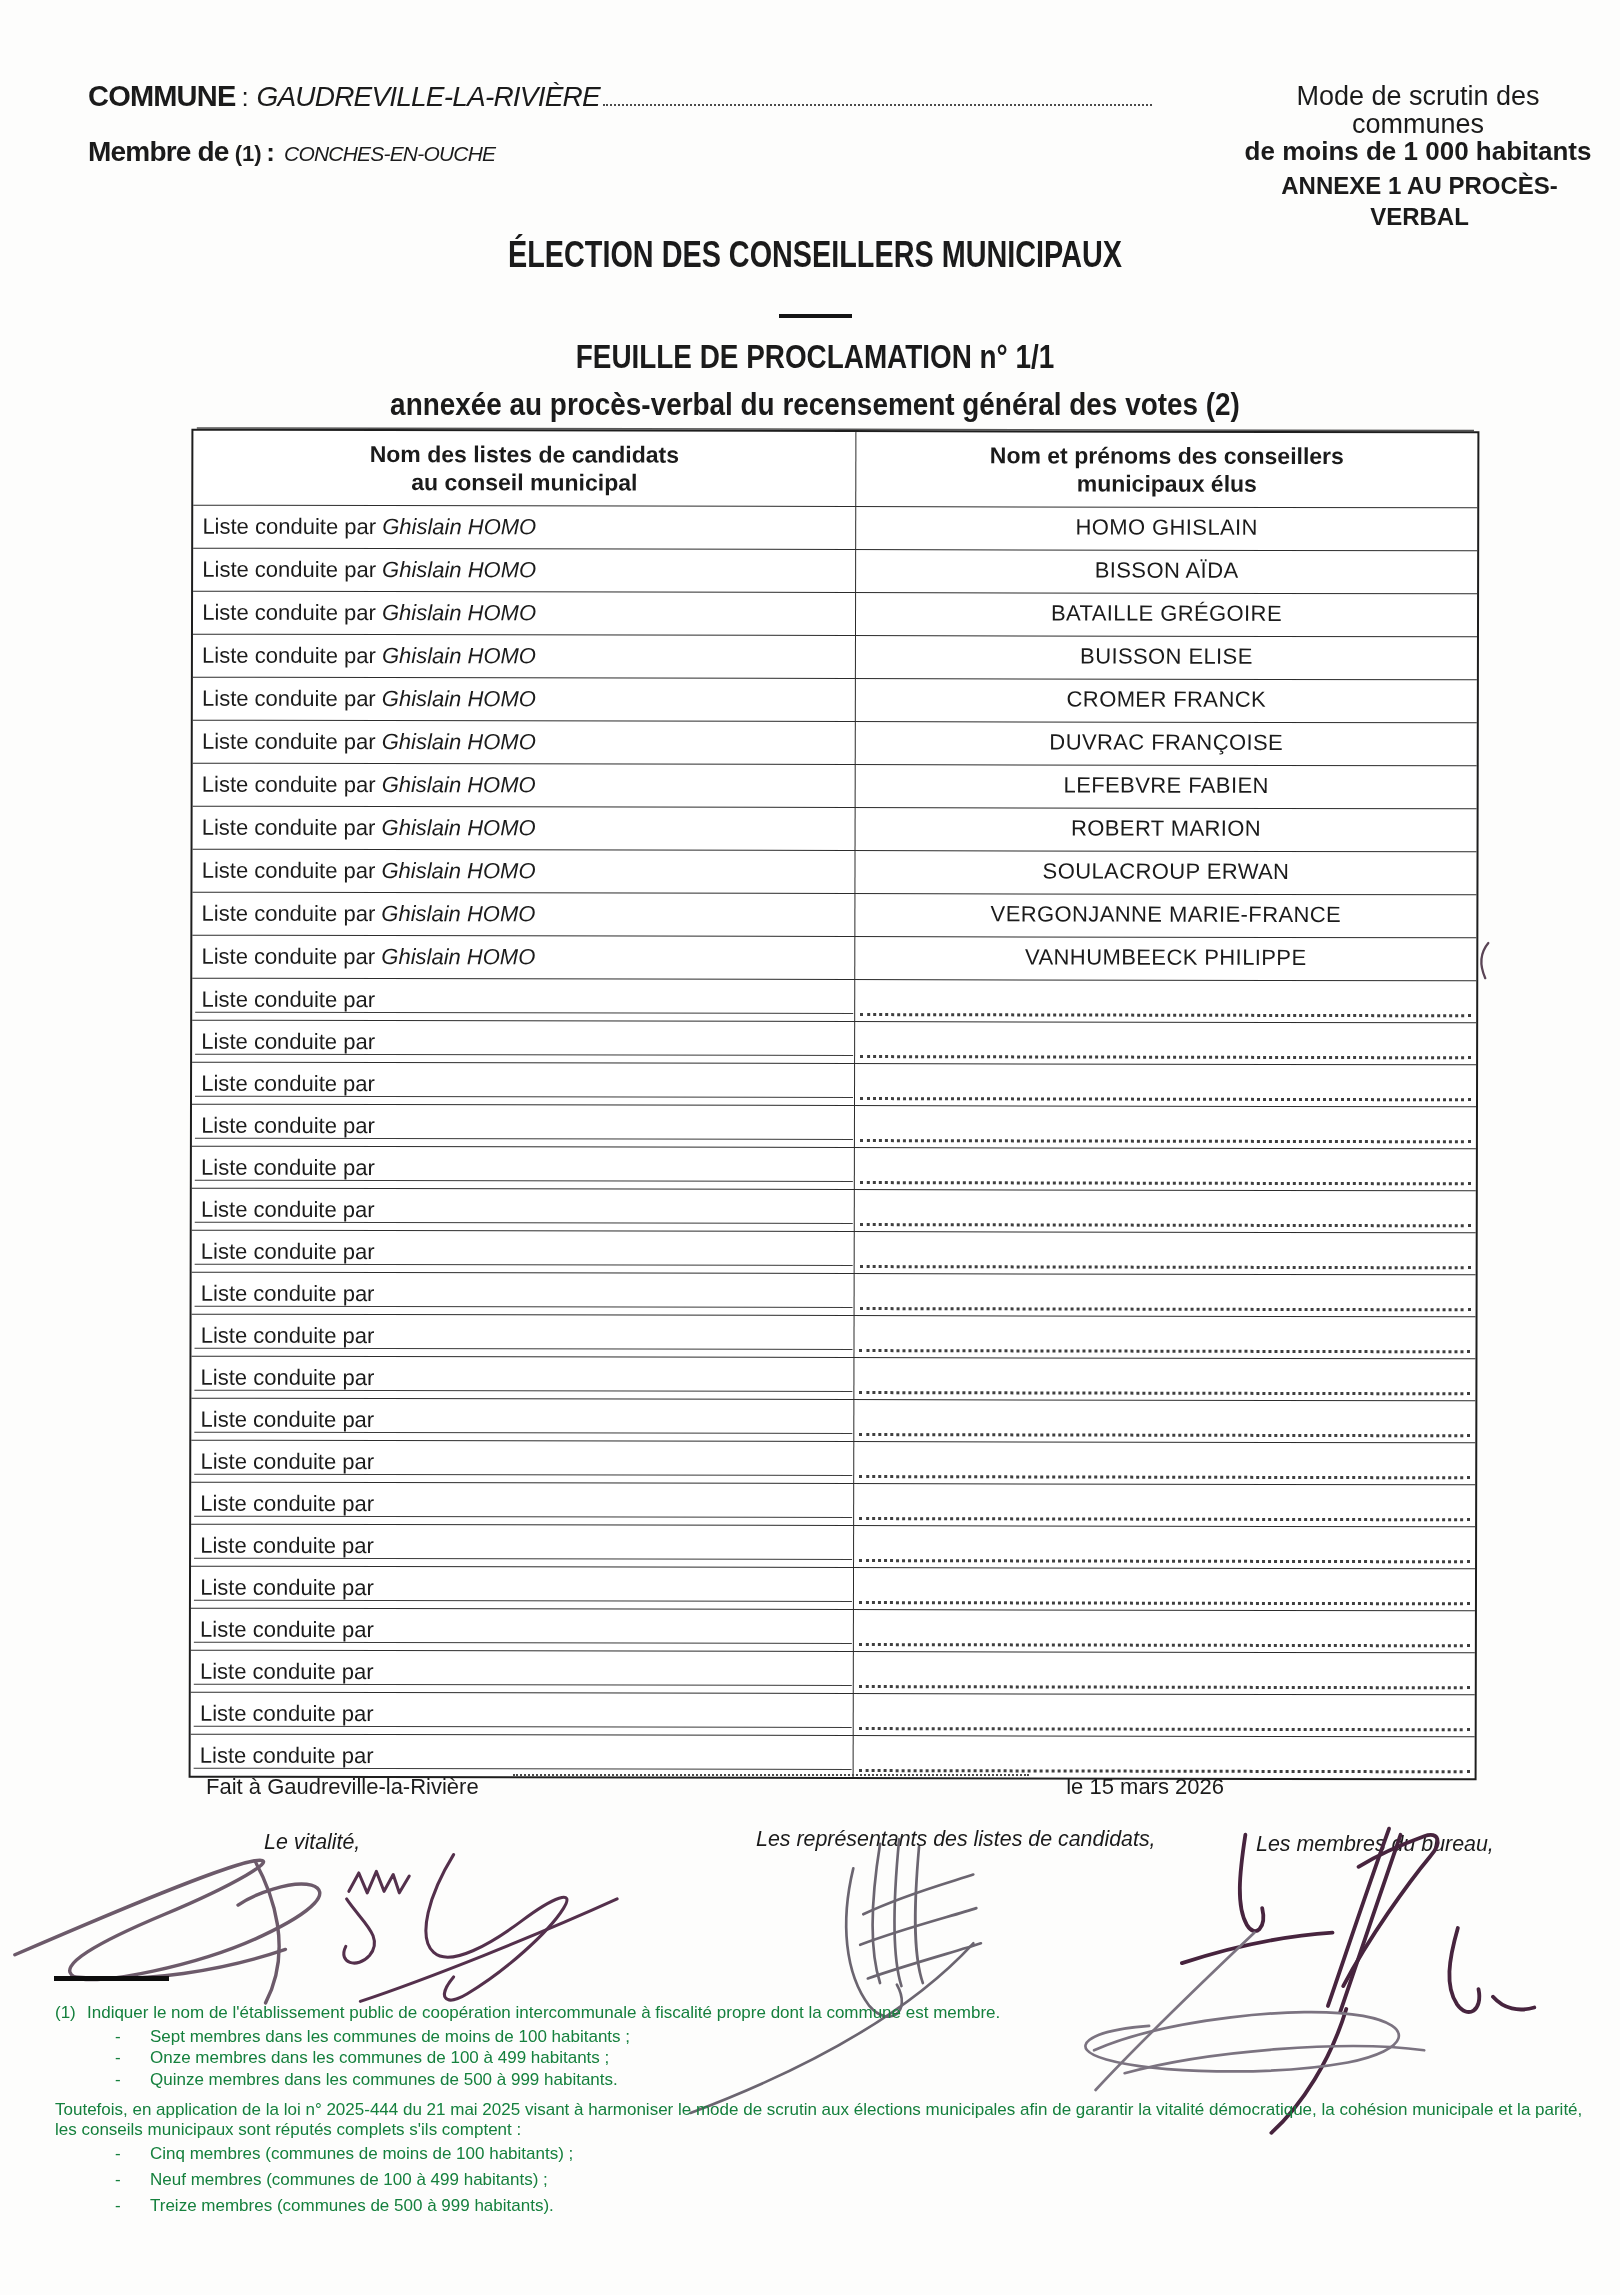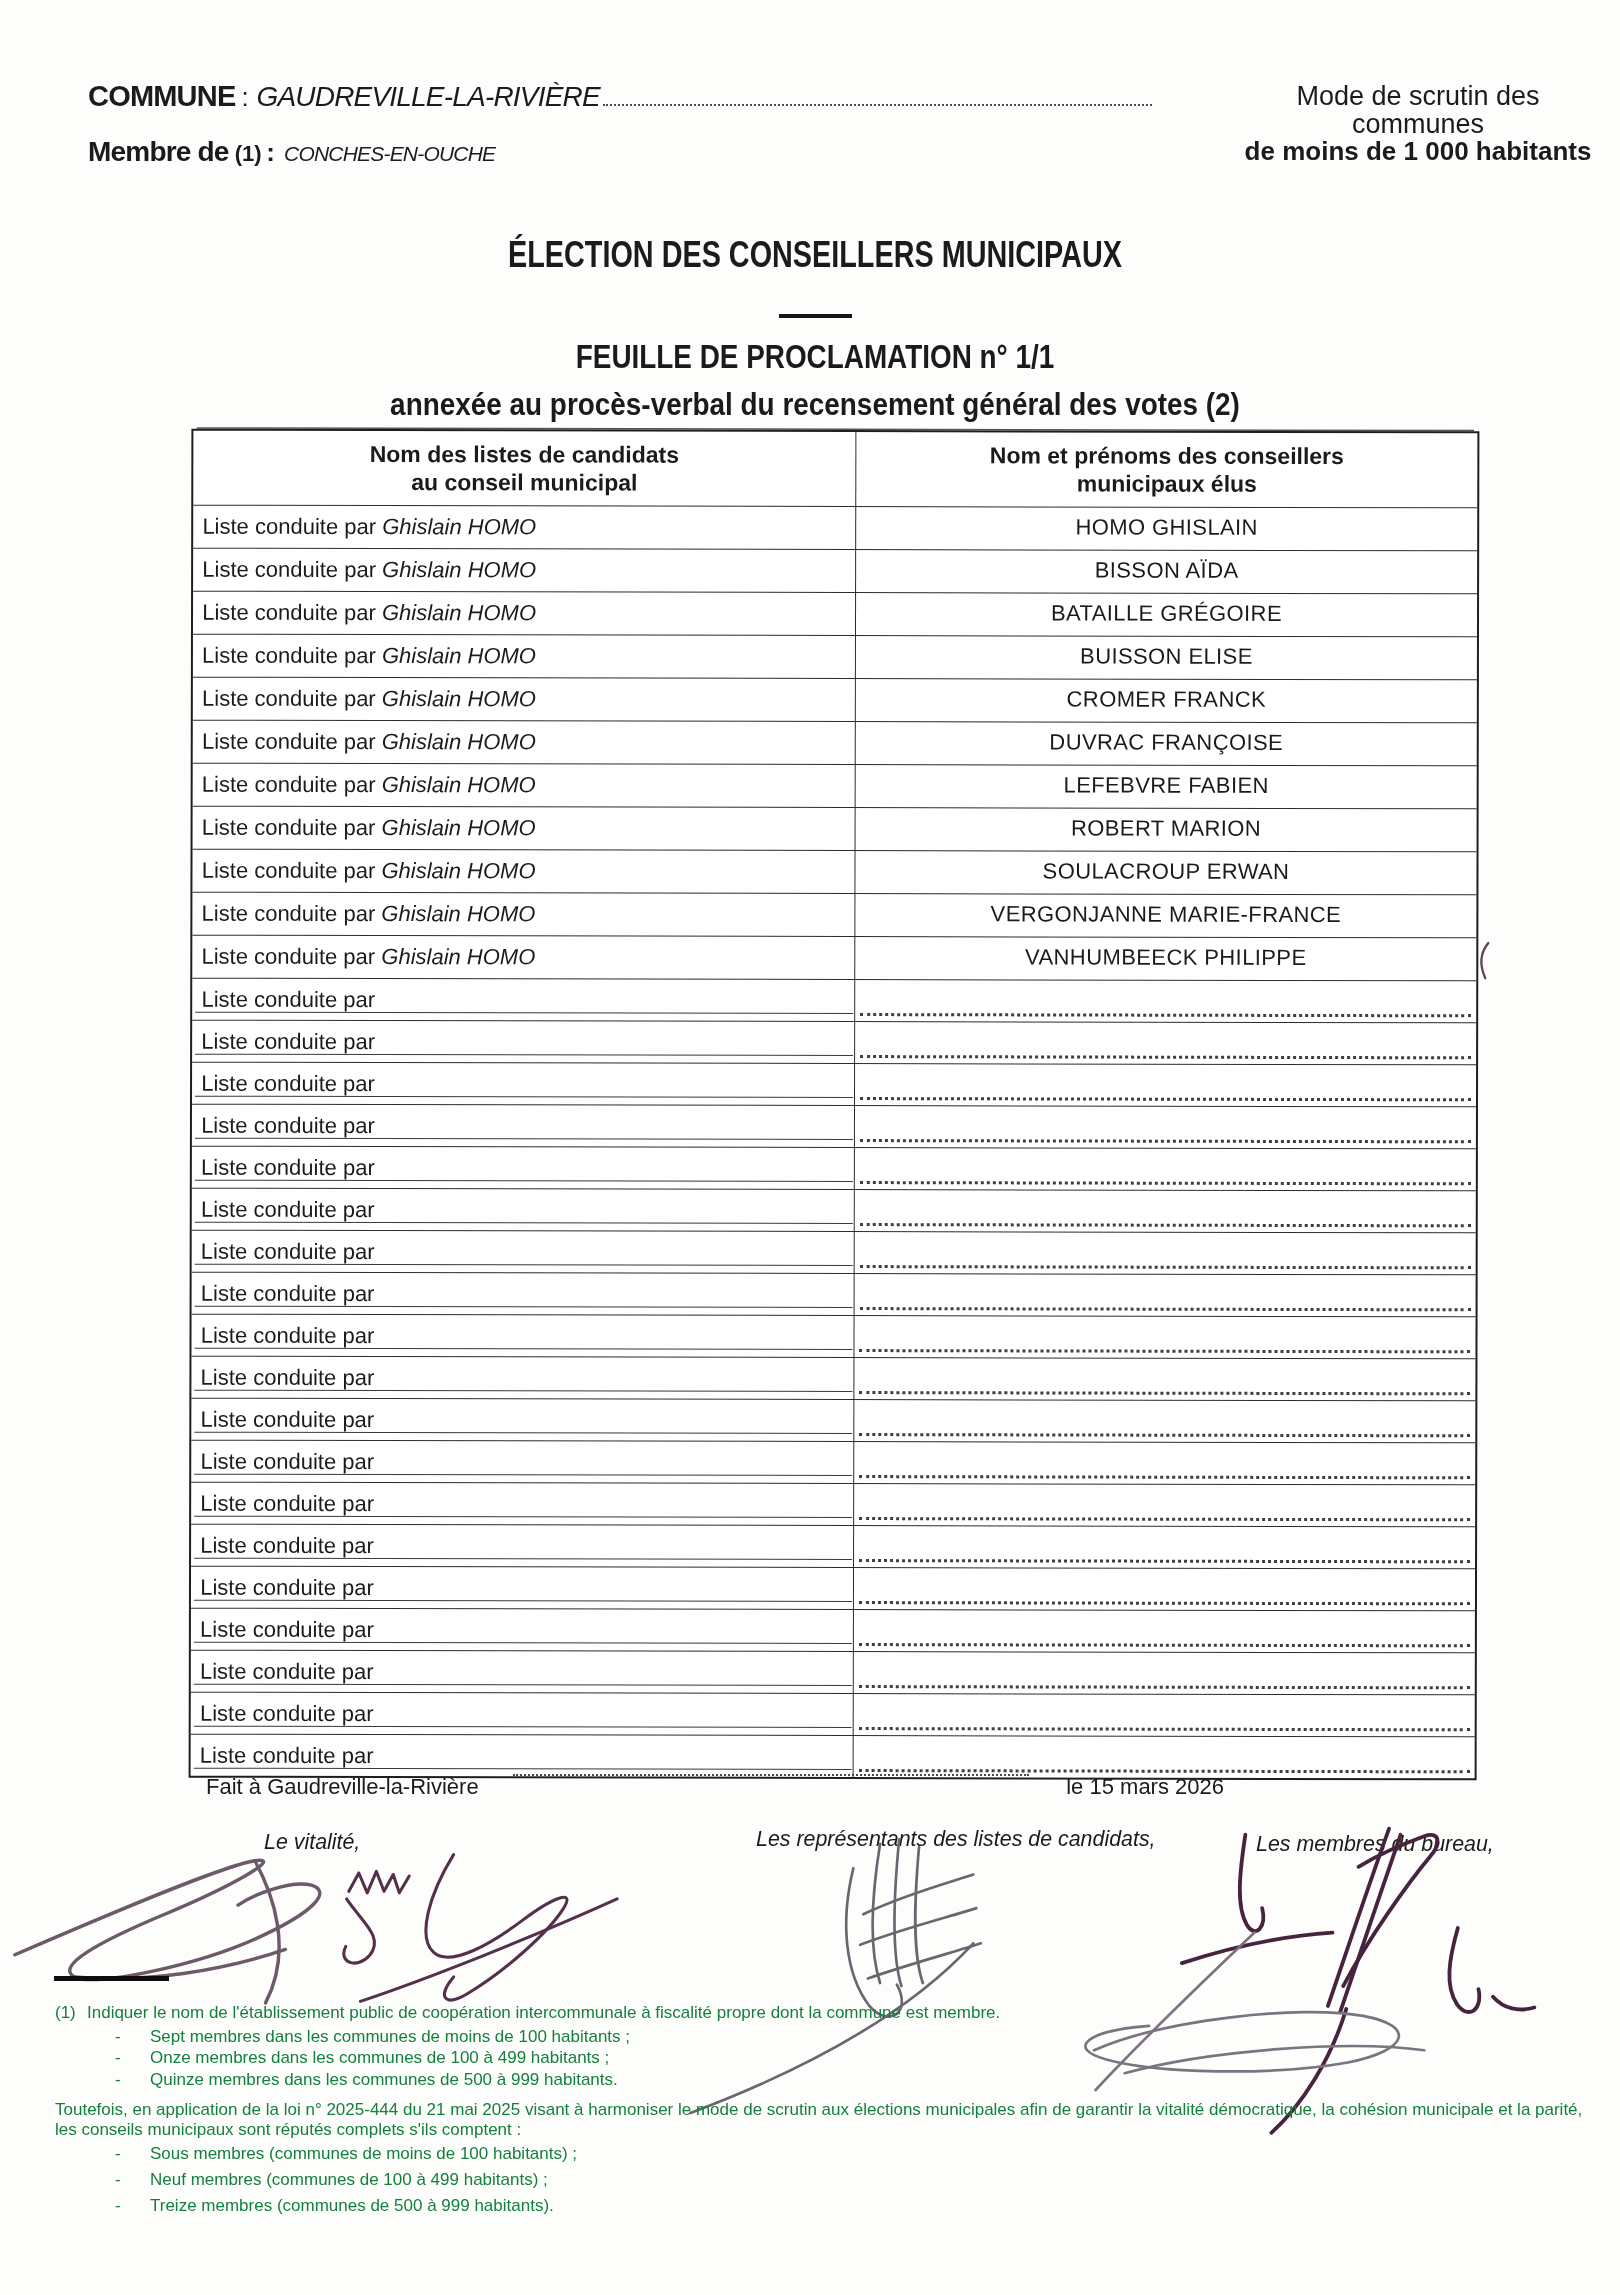--- a/index.html
+++ b/index.html
@@ -93,20 +93,24 @@
     <span class="membre-label">Membre de</span>
     <span class="membre-ref">(1)</span>
     <span class="membre-colon">:</span>
     <span class="membre-value">CONCHES-EN-OUCHE</span>
   </div>
 
   <div class="mode-block">
     <div class="mode-l1">Mode de scrutin des communes</div>
     <div class="mode-l2">de moins de 1 000 habitants</div>
   </div>
+  <div class="annexe-block">
+    <div>ANNEXE 1 AU PROCÈS-</div>
+    <div>VERBAL</div>
+  </div>
 
   <div class="title-main">ÉLECTION DES CONSEILLERS MUNICIPAUX</div>
   <div class="title-dash"></div>
   <div class="title-sheet">FEUILLE DE PROCLAMATION n° 1/1</div>
   <div class="title-sub">annexée au procès-verbal du recensement général des votes (2)</div>
 
   <div class="ptable">
     <div class="trow thead">
       <div class="tc cleft">
         <span class="cellline">Nom des listes de candidats</span>
@@ -483,21 +487,21 @@
         </div>
       <div class="bullet">
           <span class="dash">-</span>
           <span class="btext">Quinze membres dans les communes de 500 à 999 habitants.</span>
         </div>
     </div>
     <div class="fn-par">Toutefois, en application de la loi n° 2025-444 du 21 mai 2025 visant à harmoniser le mode de scrutin aux élections municipales afin de garantir la vitalité démocratique, la cohésion municipale et la parité, les conseils municipaux sont réputés complets s'ils comptent :</div>
     <div class="bullets loose">
       <div class="bullet">
           <span class="dash">-</span>
-          <span class="btext">Sous membres (communes de moins de 100 habitants) ;</span>
+          <span class="btext">Cinq membres (communes de moins de 100 habitants) ;</span>
         </div>
       <div class="bullet">
           <span class="dash">-</span>
           <span class="btext">Neuf membres (communes de 100 à 499 habitants) ;</span>
         </div>
       <div class="bullet">
           <span class="dash">-</span>
           <span class="btext">Treize membres (communes de 500 à 999 habitants).</span>
         </div>
     </div>

